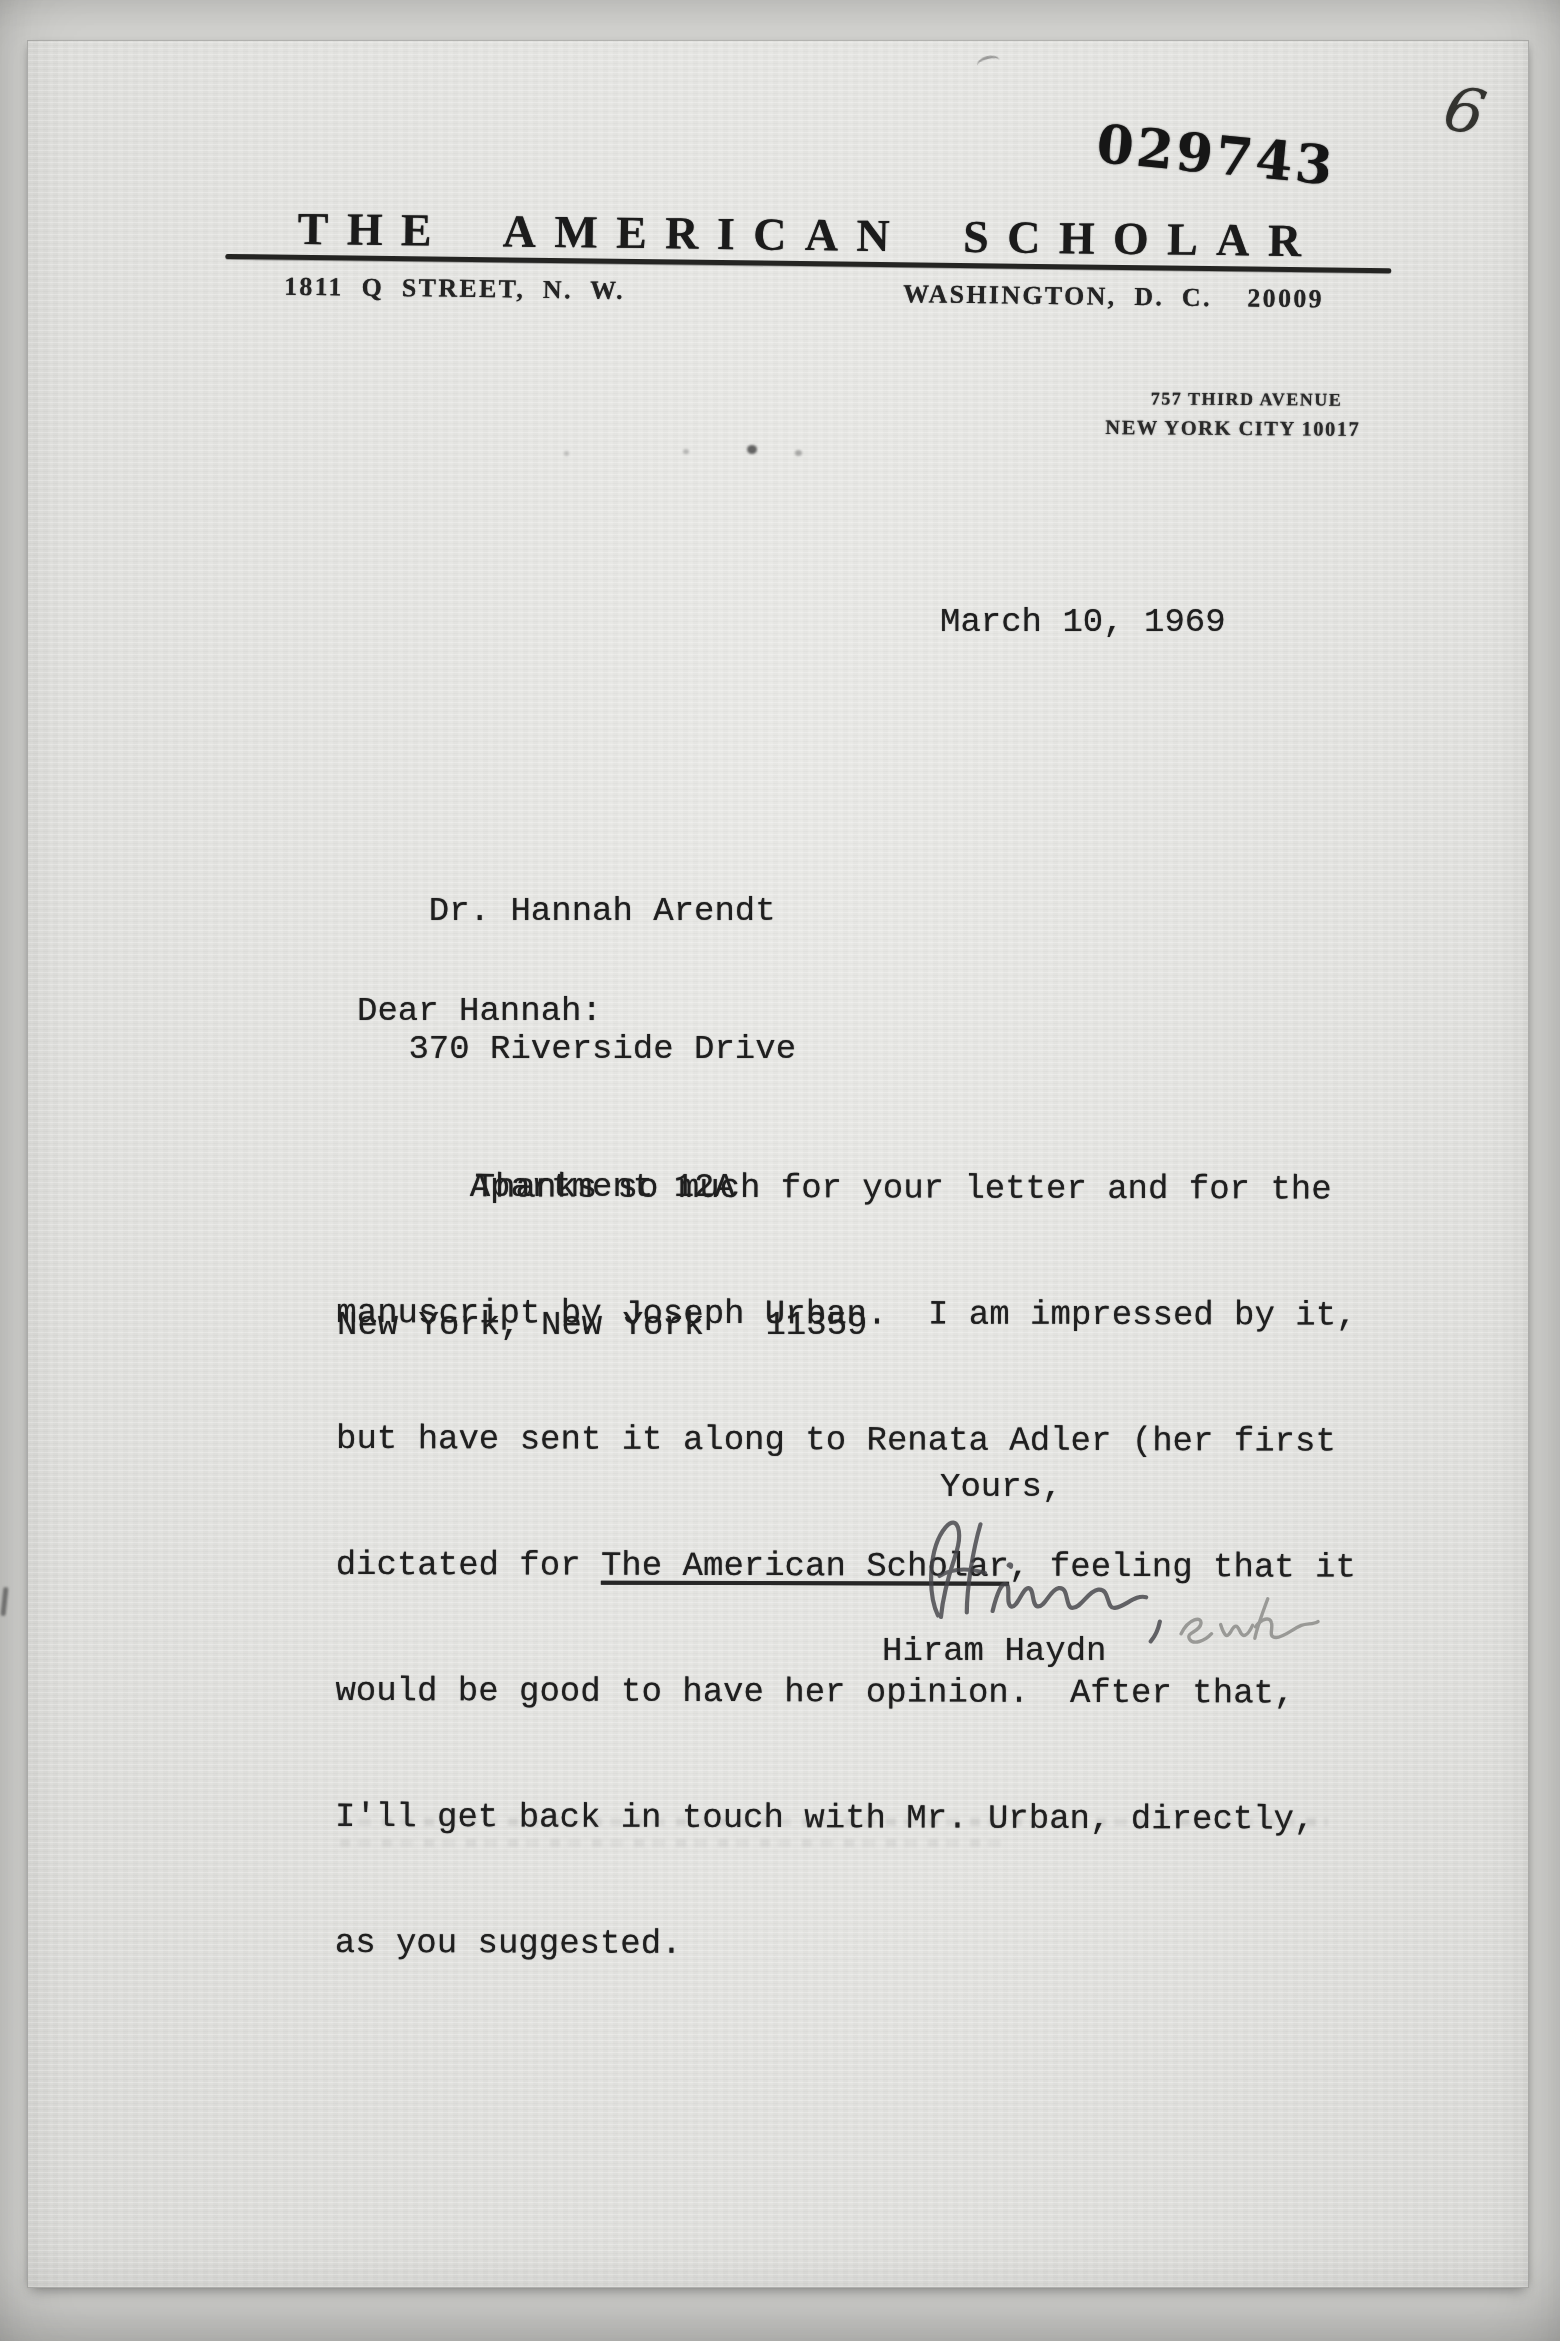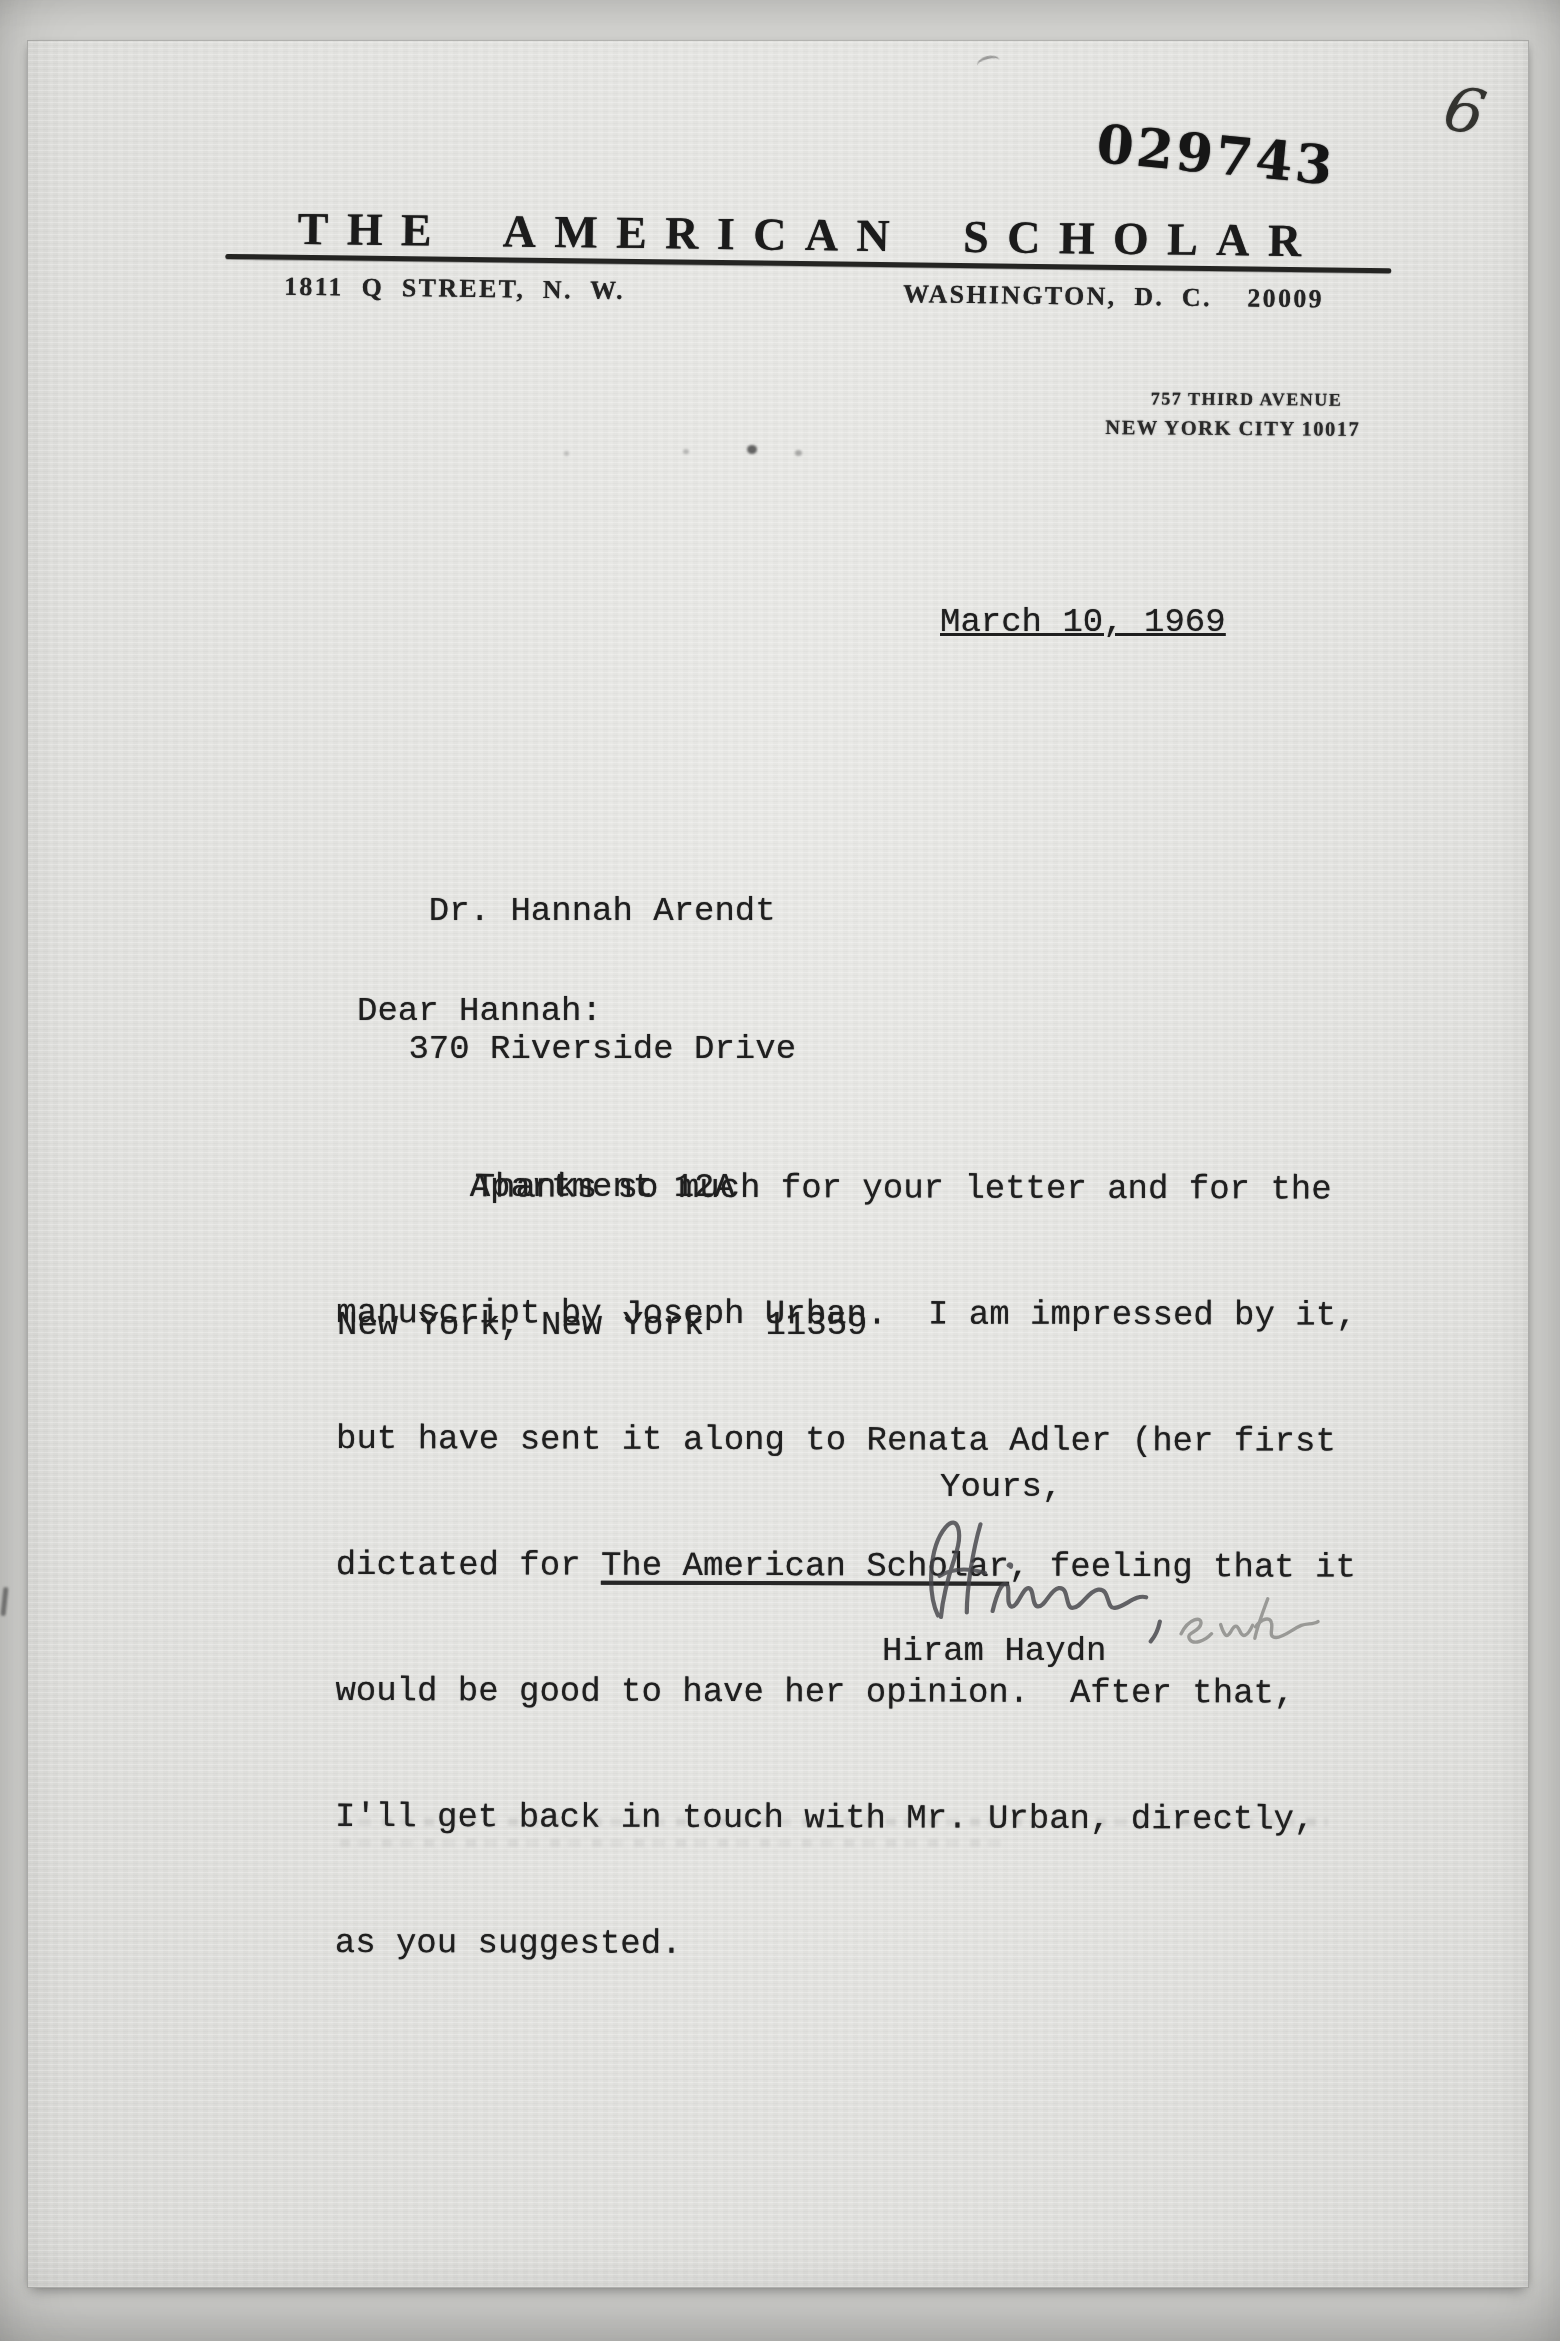--- a/index.html
+++ b/index.html
@@ -82,21 +82,21 @@
     font-size:62px;color:#33332f;
     transform:rotate(13deg);
     text-shadow:0 0 1.5px rgba(60,60,60,.6);
   }
   
   .typed{
     font-family:"Liberation Mono", monospace;
     font-size:34px;color:#1f1f1f;white-space:pre;
     text-shadow:0 0 1.1px rgba(35,35,35,.75);
   }
-  .date{position:absolute;left:940px;top:603px;text-decoration:underline;}
+  .date{position:absolute;left:940px;top:603px;}
   .recipient{position:absolute;left:337px;top:796px;line-height:46px;text-align:center;}
   .salutation{position:absolute;left:337px;top:992px;margin-left:20px;}
   .body-par{position:absolute;left:337px;top:1082px;line-height:42px;transform:rotate(0.15deg);transform-origin:left top;}
   .body-par .indent{padding-left:138px;}
   .body-par .u{
     text-decoration:underline;
     text-decoration-thickness:3.8px;
     text-underline-offset:6px;
     text-decoration-color:#262626;
   }

